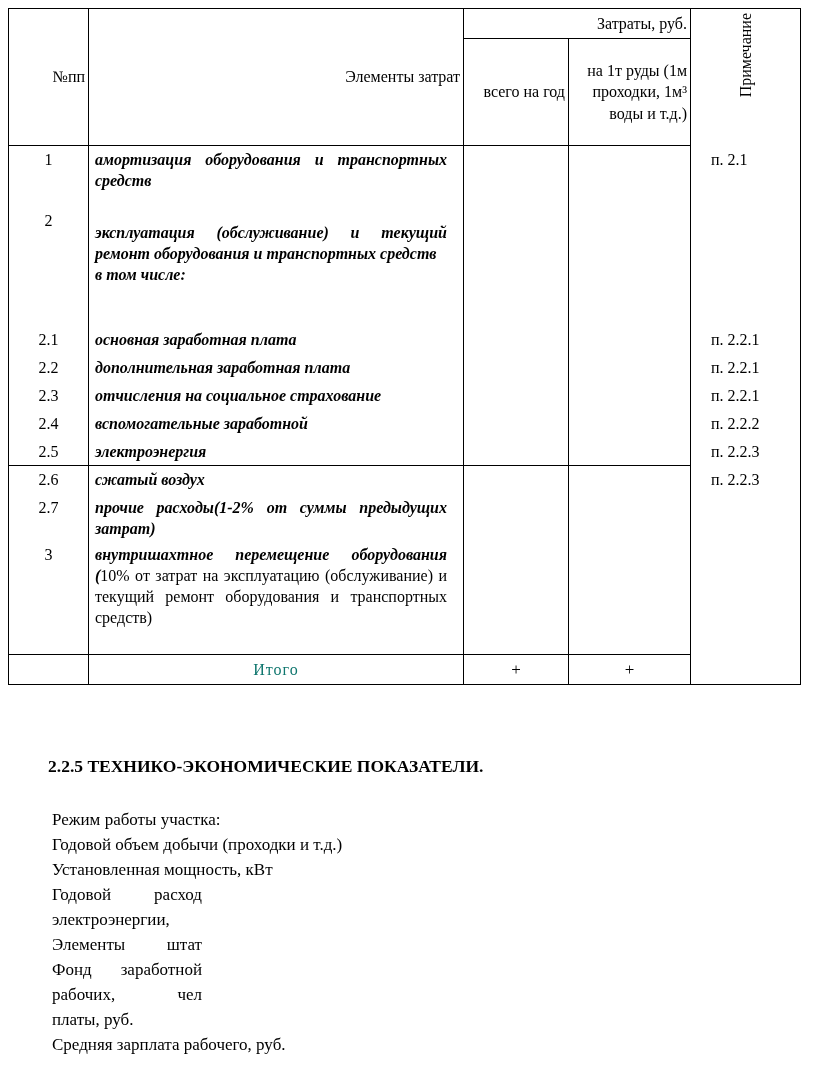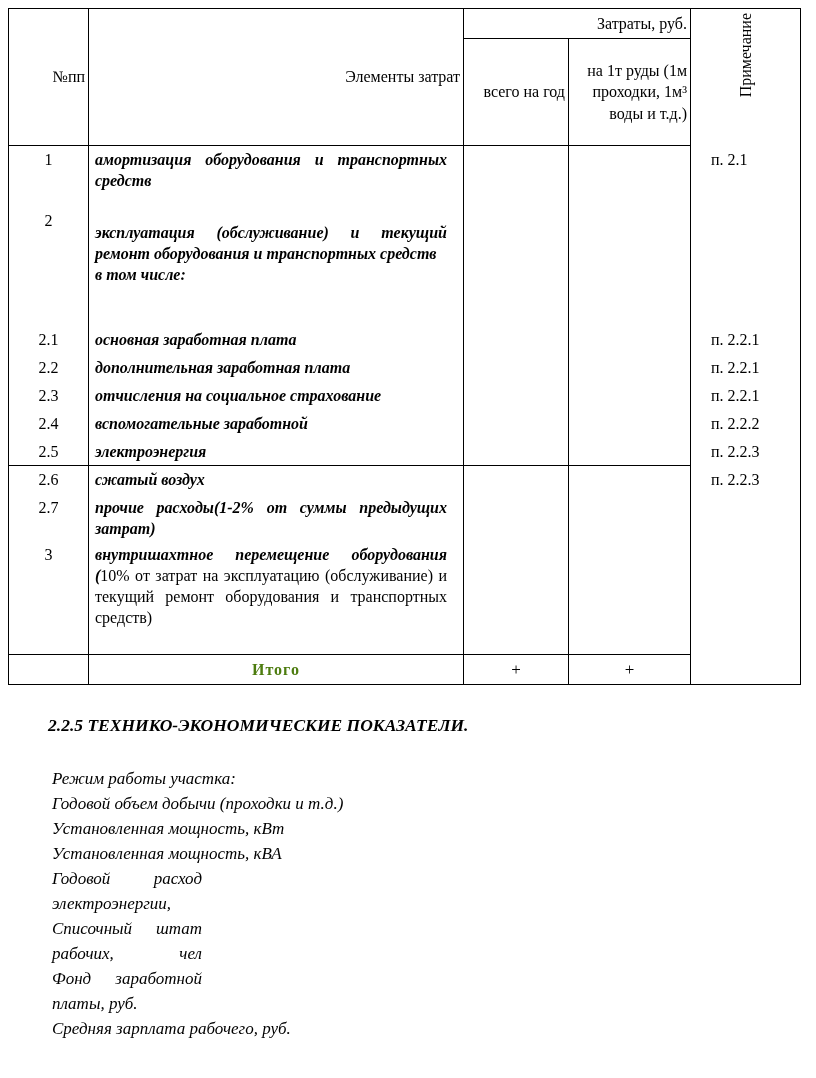--- a/index.html
+++ b/index.html
@@ -47,28 +47,28 @@
     writing-mode: vertical-rl;
     transform: rotate(180deg);
     margin: 4px auto 0 auto;
     font-size: 16px;
     white-space: nowrap;
   }
 
   .total-label {
     text-align: center;
     vertical-align: middle;
-    font-weight: bold;
-    color: #4d7c0f;
+    font-weight: normal;
+    color: #0f766e;
     letter-spacing: 1px;
   }
   .plus { text-align: center; vertical-align: middle; font-size: 17px; }
 
   
-  .section { position: absolute; left: 48px; top: 715px; width: 720px; font-style: italic; }
+  .section { position: absolute; left: 48px; top: 756px; width: 720px; }
   .heading { font-size: 17.5px; font-weight: bold; margin: 0; }
   .lines { margin: 30px 0 0 4px; }
   .line { font-size: 17px; line-height: 25px; white-space: nowrap; }
   .jl { width: 150px; text-align: justify; text-align-last: justify; white-space: normal; }
 </style>
 </head>
 <body>
 
 <table class="doc-table">
   <colgroup>
@@ -187,22 +187,21 @@
   </tr>
 </tbody>
   </table>
 
 <div class="section">
   <div class="heading">2.2.5 ТЕХНИКО-ЭКОНОМИЧЕСКИЕ ПОКАЗАТЕЛИ.</div>
   <div class="lines">
     <div class="line">Режим работы участка:</div>
     <div class="line">Годовой объем добычи (проходки и т.д.)</div>
     <div class="line">Установленная мощность, кВт</div>
-    <div class="line">Установленная мощность, кВА</div>
     <div class="line jl">Годовой расход</div>
     <div class="line">электроэнергии,</div>
-    <div class="line jl">Списочный штат</div>
+    <div class="line jl">Элементы штат</div>
+    <div class="line jl">Фонд заработной</div>
     <div class="line jl">рабочих, чел</div>
-    <div class="line jl">Фонд заработной</div>
     <div class="line">платы, руб.</div>
     <div class="line">Средняя зарплата рабочего, руб.</div>
   </div>
 </div>
 
 </body></html>

